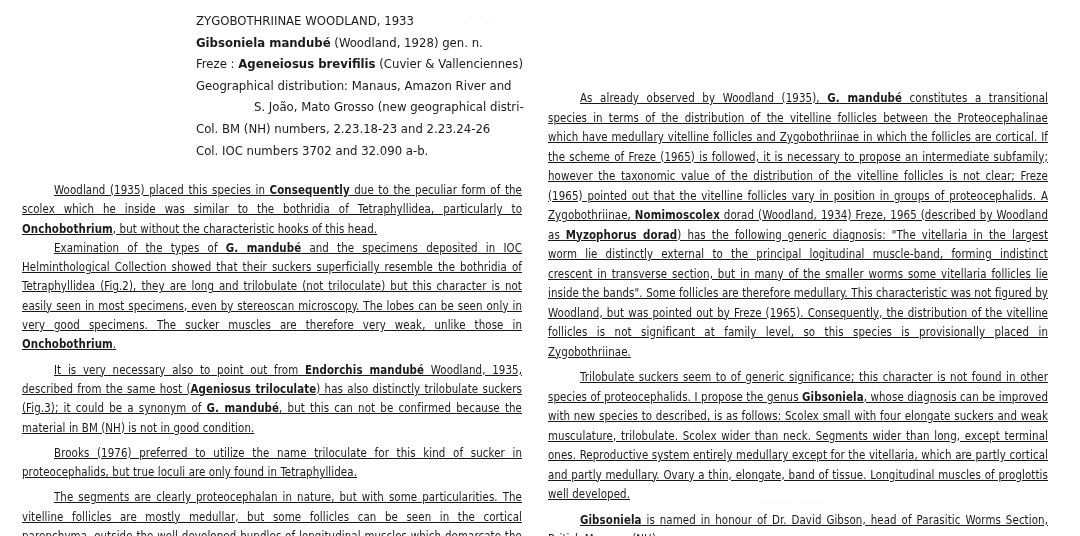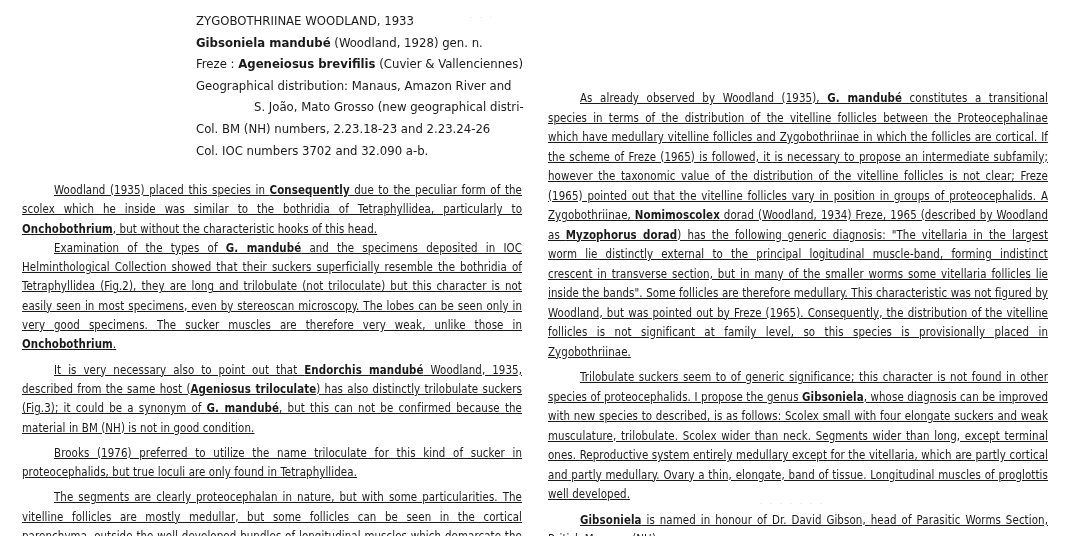--- a/index.html
+++ b/index.html
@@ -90,21 +90,21 @@
 </div>
 
 <div id="left-col" class="col">
   <p class="para">
     <span>Woodland (1935) placed this species in </span><b>Consequently</b><span> due to the peculiar form of the scolex which he inside was similar to the bothridia of Tetraphyllidea, particularly to </span><b>Onchobothrium</b><span>, but without the characteristic hooks of this head.</span>
   </p>
   <p class="para">
     <span>Examination of the types of </span><b>G. mandubé</b><span> and the specimens deposited in IOC Helminthological Collection showed that their suckers superficially resemble the bothridia of Tetraphyllidea (Fig.2), they are long and trilobulate (not triloculate) but this character is not easily seen in most specimens, even by stereoscan microscopy. The lobes can be seen only in very good specimens. The sucker muscles are therefore very weak, unlike those in </span><b>Onchobothrium</b><span>.</span>
   </p>
   <p class="para gap">
-    <span>It is very necessary also to point out that </span><b>Endorchis mandubé</b><span> Woodland, 1935, described from the same host (</span><b>Ageniosus triloculate</b><span>) has also distinctly trilobulate suckers (Fig.3); it could be a synonym of </span><b>G. mandubé</b><span>, but this can not be confirmed because the material in BM (NH) is not in good condition.</span>
+    <span>It is very necessary also to point out from </span><b>Endorchis mandubé</b><span> Woodland, 1935, described from the same host (</span><b>Ageniosus triloculate</b><span>) has also distinctly trilobulate suckers (Fig.3); it could be a synonym of </span><b>G. mandubé</b><span>, but this can not be confirmed because the material in BM (NH) is not in good condition.</span>
   </p>
   <p class="para gap">
     <span>Brooks (1976) preferred to utilize the name triloculate for this kind of sucker in proteocephalids, but true loculi are only found in Tetraphyllidea.</span>
   </p>
   <p class="para gap">
     <span>The segments are clearly proteocephalan in nature, but with some particularities. The vitelline follicles are mostly medullar, but some follicles can be seen in the cortical parenchyma, outside the well developed bundles of longitudinal muscles which demarcate the cortex and the medulla (Fig. 4).</span>
   </p>
 </div>
 
 <div id="right-col" class="col">

